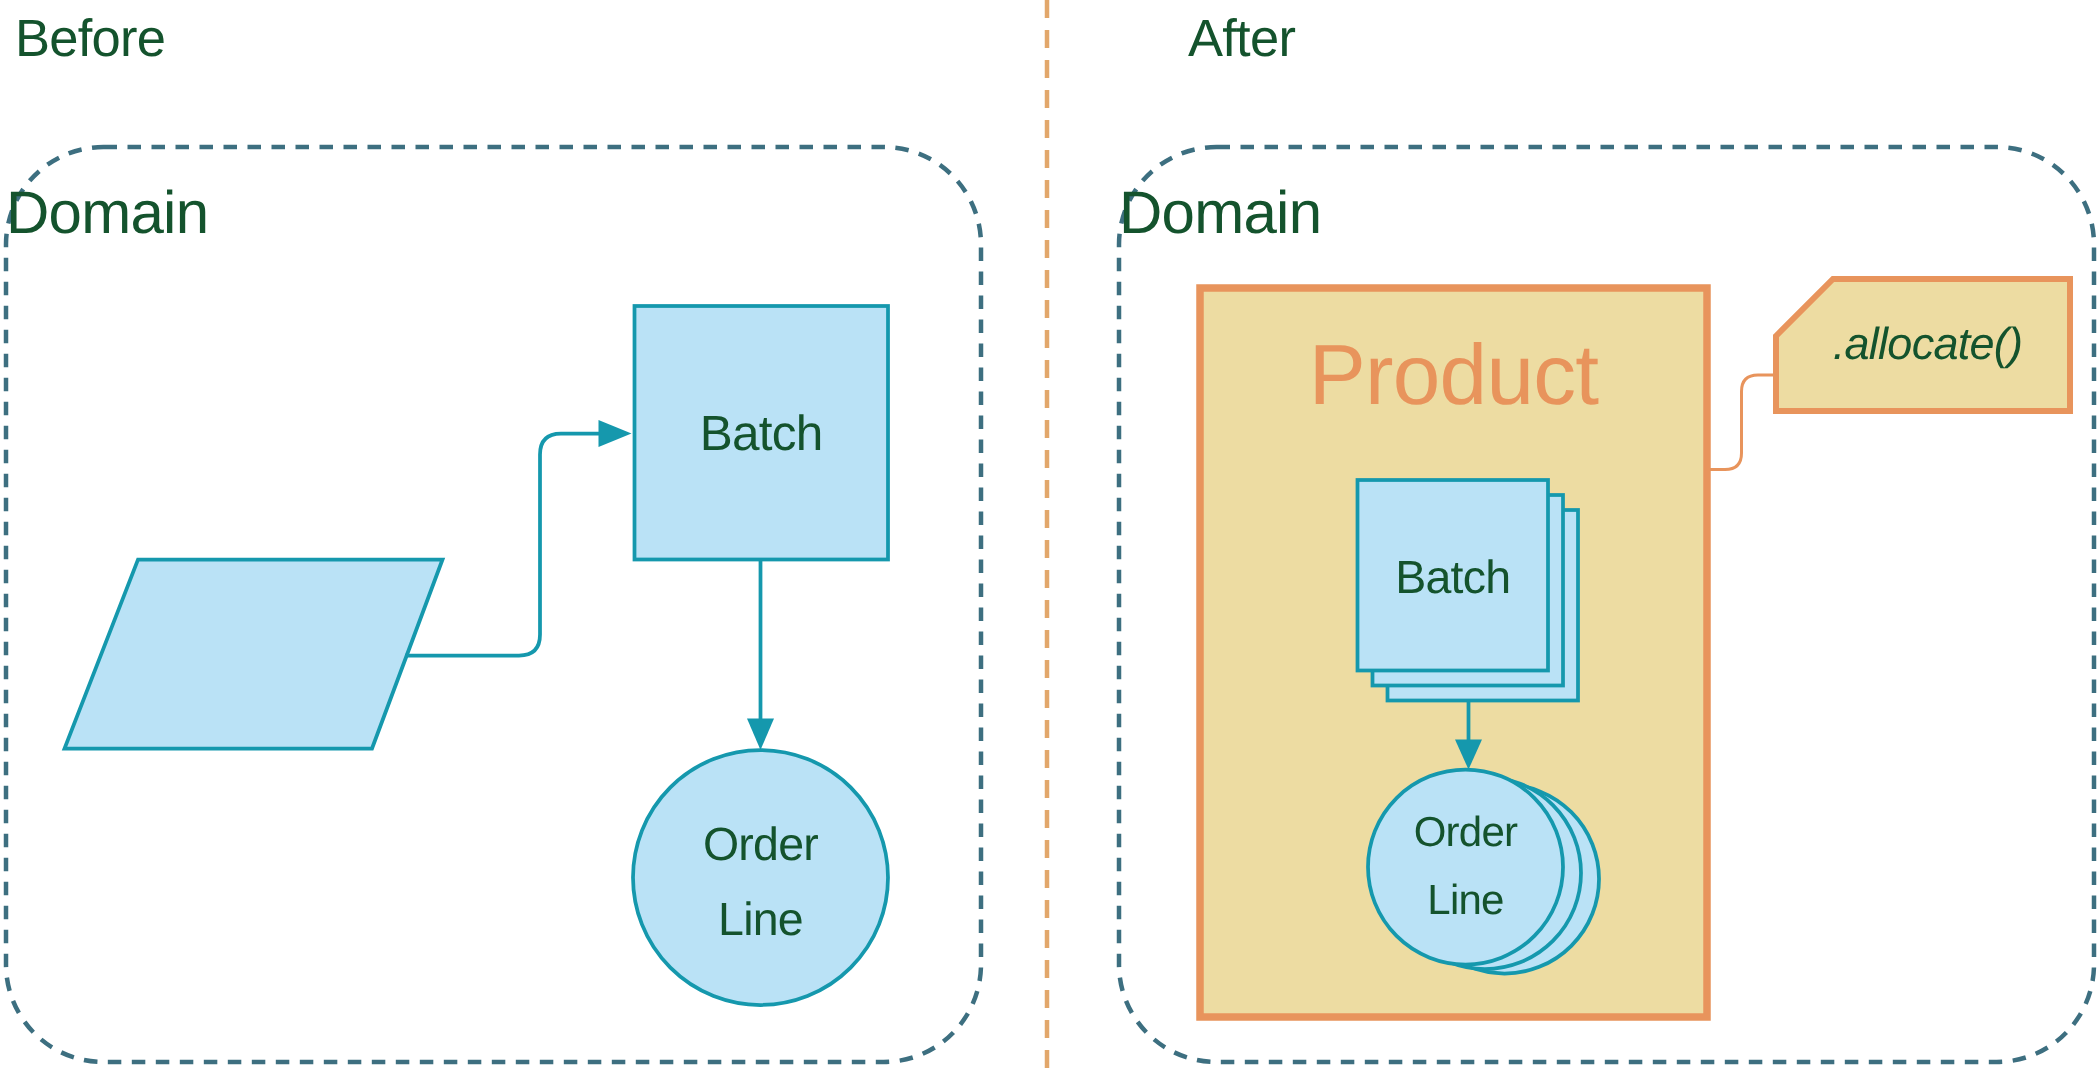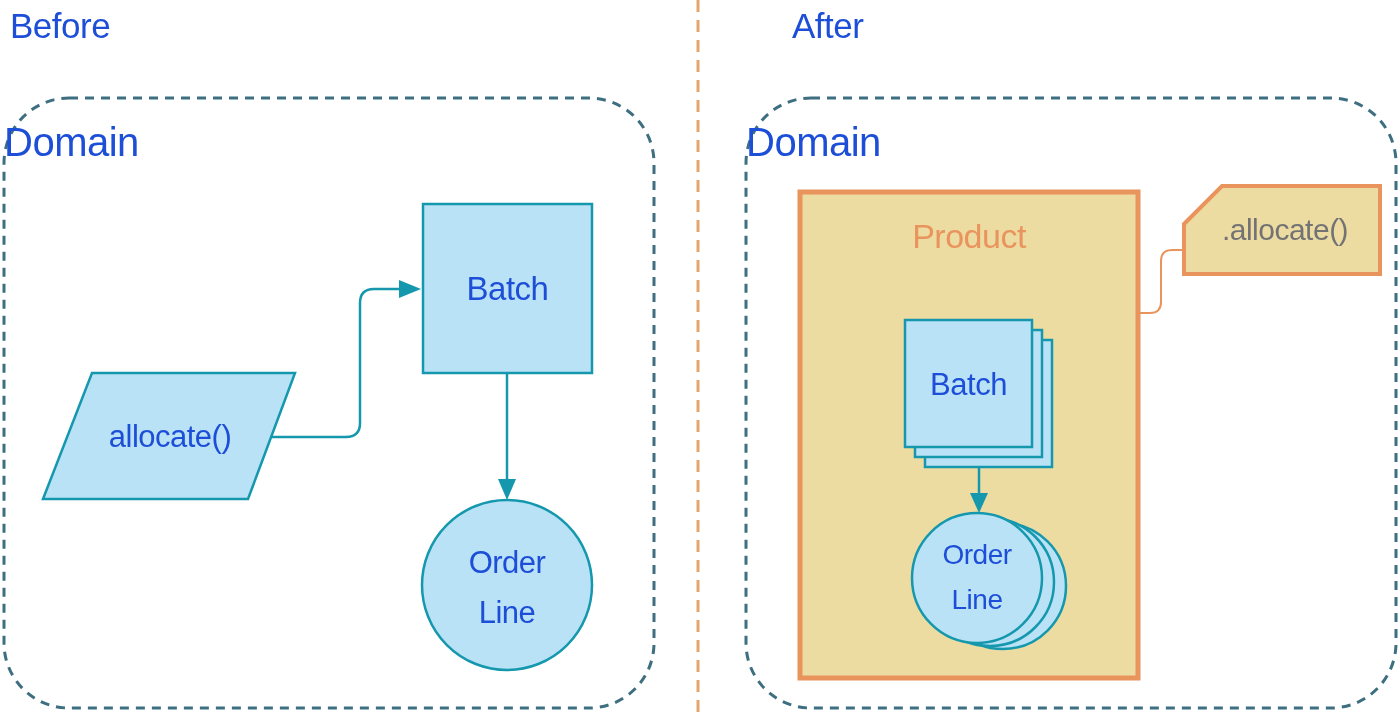--- a/index.html
+++ b/index.html
@@ -19,21 +19,21 @@
   }
   .stage svg {
     position: absolute;
     left: 0;
     top: 0;
   }
   .lbl {
     position: absolute;
     white-space: nowrap;
     letter-spacing: -0.5px;
-    color: #1d4ed8;
+    color: #14532d;
   }
   .panel-label {
     font-size: 35px;
     top: 6px;
   }
   .panel-label.before { left: 10px; }
   .panel-label.after  { left: 792px; }
   .domain-title {
     font-size: 40px;
     top: 120px;
@@ -61,21 +61,21 @@
     width: 170px;
     text-align: center;
     font-size: 31px;
     line-height: 50px;
   }
   .product-label {
     left: 800px;
     top: 217px;
     width: 338px;
     text-align: center;
-    font-size: 34px;
+    font-size: 57px;
     color: #e8945c;
   }
   .batch-label-after {
     left: 905px;
     top: 367px;
     width: 127px;
     text-align: center;
     font-size: 31px;
   }
   .orderline-after {
@@ -85,21 +85,22 @@
     text-align: center;
     font-size: 28px;
     line-height: 45px;
   }
   .tag-label {
     left: 1198px;
     top: 213px;
     width: 174px;
     text-align: center;
     font-size: 30px;
-    color: #737373;
+    color: #14532d;
+    font-style: italic;
   }
 </style>
 </head>
 <body>
 
 <div class="stage">
 
   <svg width="1400" height="716" viewBox="0 0 1400 716">
 
     <line x1="698" y1="0" x2="698" y2="716" stroke="#e2a76b" stroke-width="3" stroke-dasharray="12 8"></line>
@@ -137,21 +138,20 @@
     <circle cx="990" cy="582" r="64" fill="#bae2f6" stroke="#1598ad" stroke-width="2.5"></circle>
     <circle cx="977" cy="578" r="65" fill="#bae2f6" stroke="#1598ad" stroke-width="2.5"></circle>
   </svg>
 
   <div class="lbl panel-label before">Before</div>
   <div class="lbl panel-label after">After</div>
 
   <div class="lbl domain-title before">Domain</div>
   <div class="lbl domain-title after">Domain</div>
 
-  <div class="lbl allocate-label">allocate()</div>
 
   <div class="lbl batch-label-before">Batch</div>
 
   <div class="lbl orderline-before">
     <div>Order</div>
     <div>Line</div>
   </div>
 
   <div class="lbl product-label">Product</div>
 

